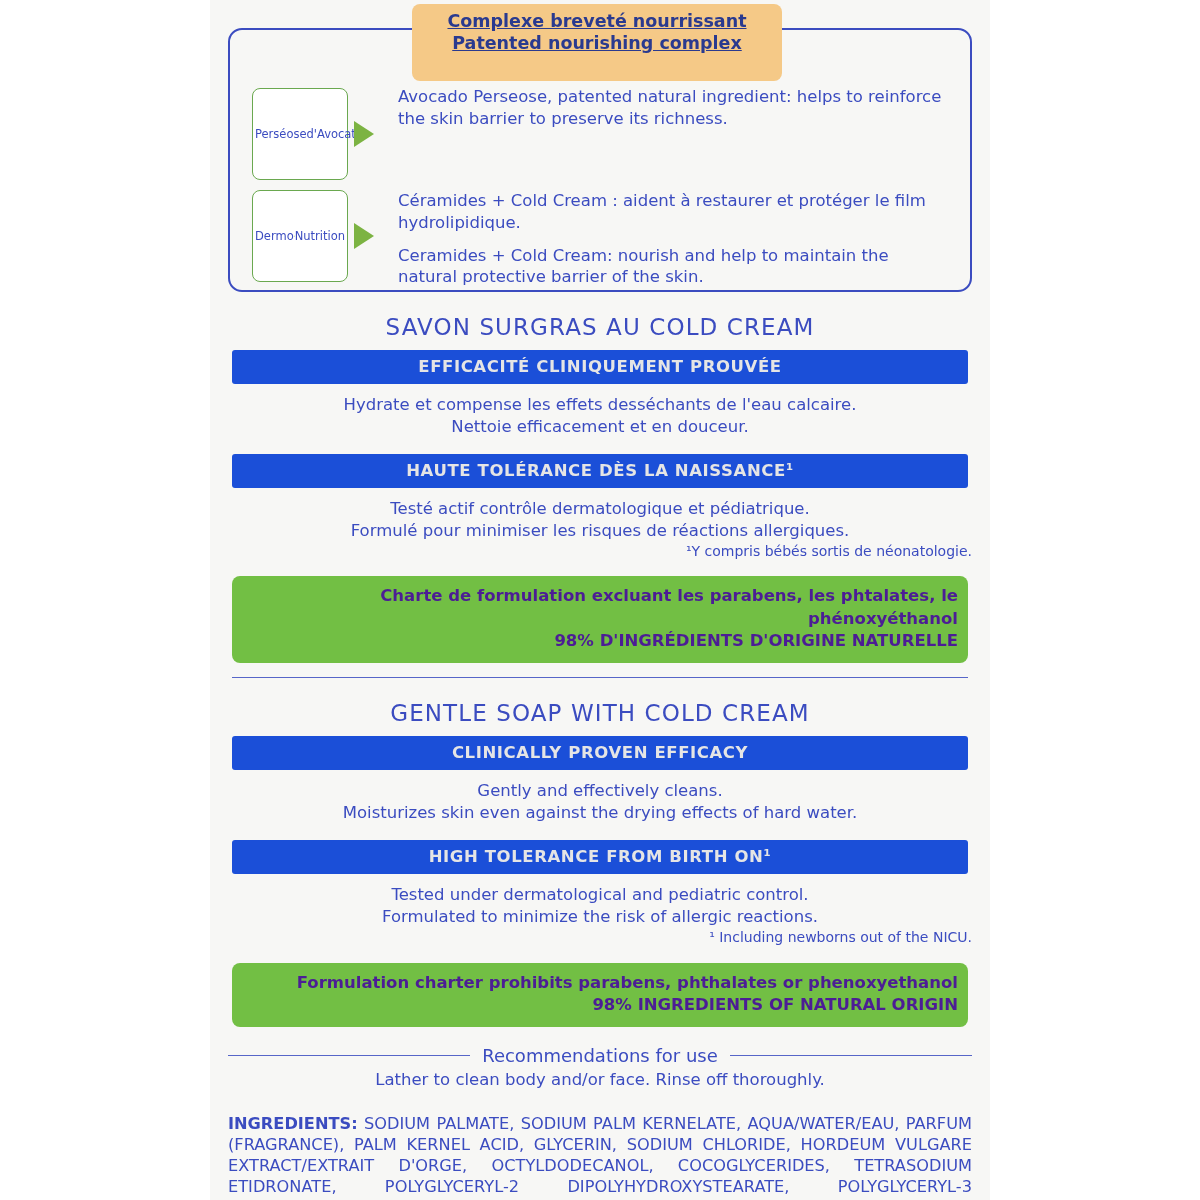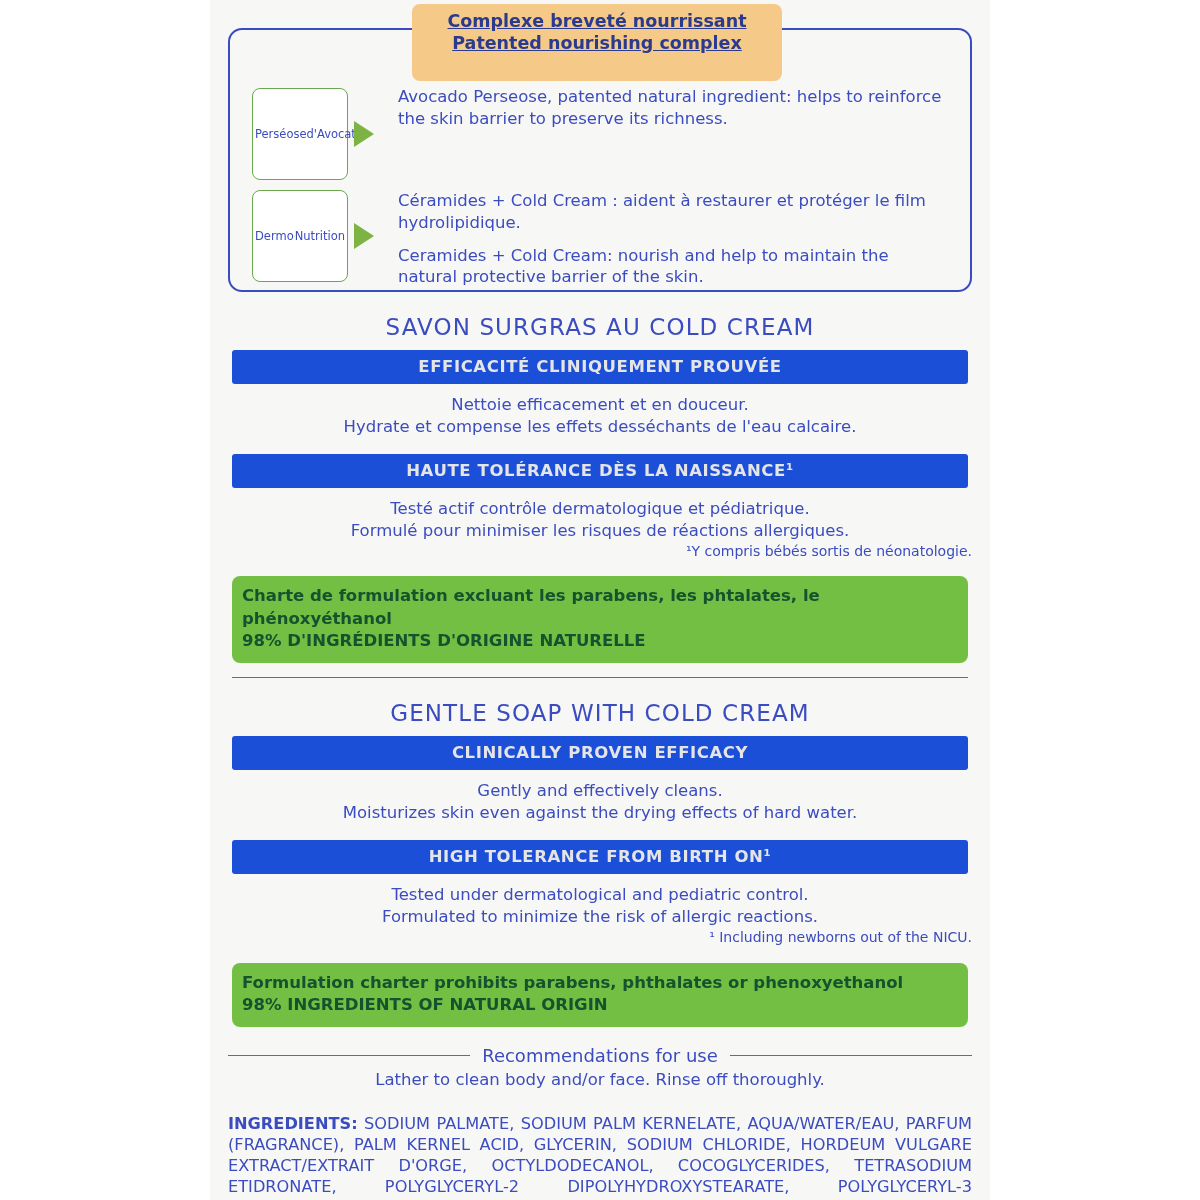--- a/index.html
+++ b/index.html
@@ -120,22 +120,22 @@
   .body-text{
     text-align:center;
     color:#3b4cc0;
     font-size:16.5px;
     line-height:1.33;
     margin:10px 0 16px;
   }
   .body-text .small{font-size:14px;text-align:right;}
   .green-bar{
     background:#72bf44;
-    color:#14532d;
-    text-align:left;
+    color:#4c1d95;
+    text-align:right;
     font-weight:bold;
     font-size:16.5px;
     line-height:1.35;
     padding:9px 10px 11px;
     border-radius:8px;
     margin:4px 4px 0;
   }
   .green-bar span{display:block;}
 
   .advice{
@@ -216,22 +216,22 @@
       <div class="ing-text t2">
         <p>Céramides + Cold Cream : aident à restaurer et protéger le film hydrolipidique.</p>
         <p>Ceramides + Cold Cream: nourish and help to maintain the natural protective barrier of the skin.</p>
       </div>
     </div>
 
     <div class="section-title">SAVON SURGRAS AU COLD CREAM</div>
 
     <div class="blue-bar">EFFICACITÉ CLINIQUEMENT PROUVÉE</div>
     <div class="body-text">
+      <div>Hydrate et compense les effets desséchants de l'eau calcaire.</div>
       <div>Nettoie efficacement et en douceur.</div>
-      <div>Hydrate et compense les effets desséchants de l'eau calcaire.</div>
     </div>
 
     <div class="blue-bar">HAUTE TOLÉRANCE DÈS LA NAISSANCE¹</div>
     <div class="body-text">
       <div>Testé actif contrôle dermatologique et pédiatrique.</div>
       <div>Formulé pour minimiser les risques de réactions allergiques.</div>
       <div class="small">¹Y compris bébés sortis de néonatologie.</div>
     </div>
 
     <div class="green-bar">

